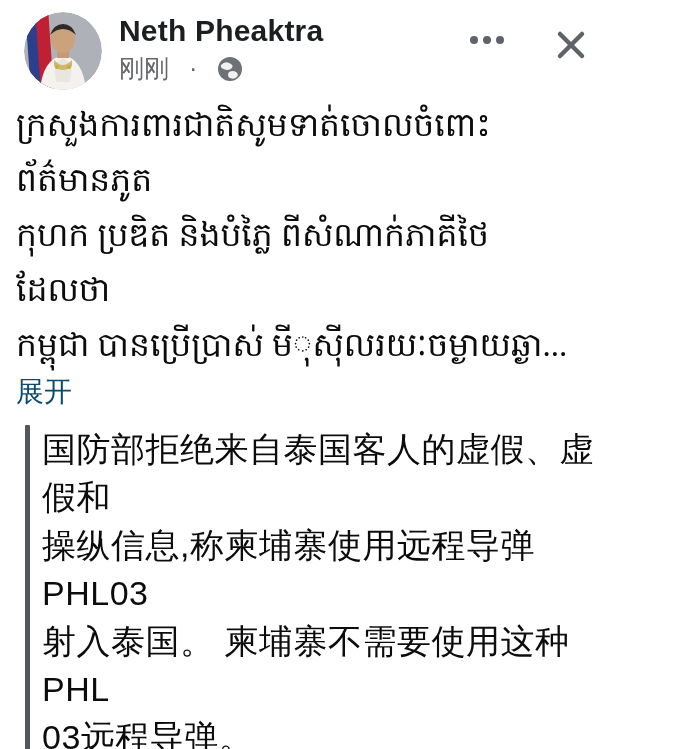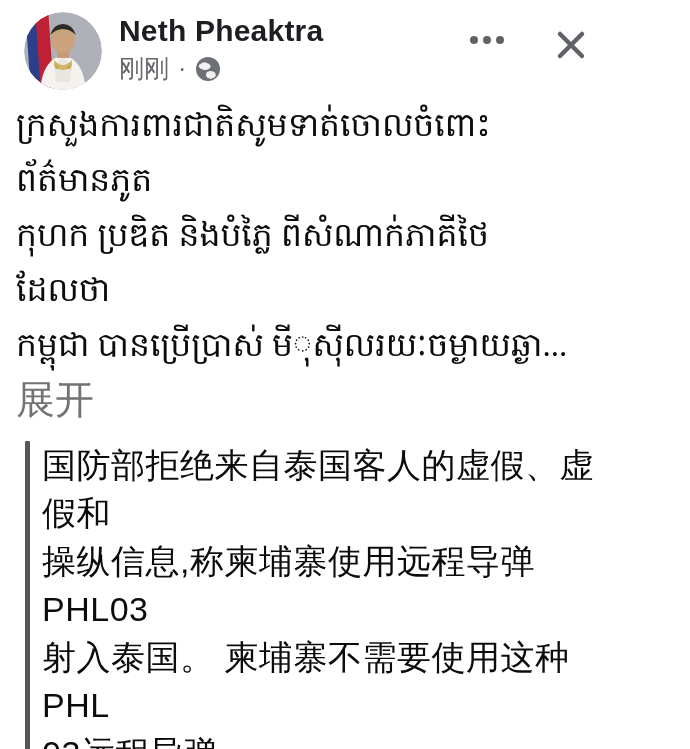--- a/index.html
+++ b/index.html
@@ -9,34 +9,34 @@
     -webkit-font-smoothing:antialiased;
   }
   .post-card{width:614px;height:749px;position:relative;background:#fff;}
 
   
   .post-header{display:flex;align-items:flex-start;padding:12px 24px 0 24px;}
   .avatar{width:78px;height:78px;border-radius:50%;overflow:hidden;flex-shrink:0;cursor:pointer;}
   .avatar svg{display:block;}
   .header-text{margin-left:17px;flex:1;min-width:0;padding-top:2px;}
   .author-name{font-size:30px;font-weight:700;color:#1c1e21;line-height:1.15;letter-spacing:.2px;cursor:pointer;}
-  .post-meta{display:flex;align-items:center;gap:9px;margin-top:7px;color:#65676b;font-size:25px;line-height:1;}
+  .post-meta{display:flex;align-items:center;gap:20px;margin-top:7px;color:#65676b;font-size:25px;line-height:1;}
   .meta-dot{color:#65676b;font-size:25px;}
   .header-actions{display:flex;align-items:flex-start;gap:46px;padding-top:14px;}
   .more-btn{display:flex;align-items:center;gap:5px;padding:10px 2px;cursor:pointer;border:none;background:none;}
   .more-btn .dot{width:8px;height:8px;border-radius:50%;background:#5f6368;display:block;}
   .close-btn{border:none;background:none;padding:0;cursor:pointer;line-height:0;}
 
   
   .post-body{padding:8px 28px 0 16px;}
   .khmer-text{
     font-size:33px;line-height:55px;color:#0c0c0c;white-space:pre-line;
     font-family:"Liberation Serif","DejaVu Sans",sans-serif;
   }
-  .expand-link{color:#737373;font-size:39px;cursor:pointer;white-space:nowrap;}
+  .expand-link{color:#0c4a6e;font-size:28px;cursor:pointer;white-space:nowrap;}
 
   
   .translation-block{display:flex;margin:14px 20px 0 25px;}
   .quote-bar{width:5px;background:#53565a;border-radius:1px;flex-shrink:0;}
   .translation-content{padding-left:12px;flex:1;min-width:0;}
   .cn-para{
     margin:0;font-size:34px;line-height:48px;color:#0c0c0c;white-space:pre-line;
     letter-spacing:.5px;
   }
   .cn-para.first{margin-bottom:48px;}

